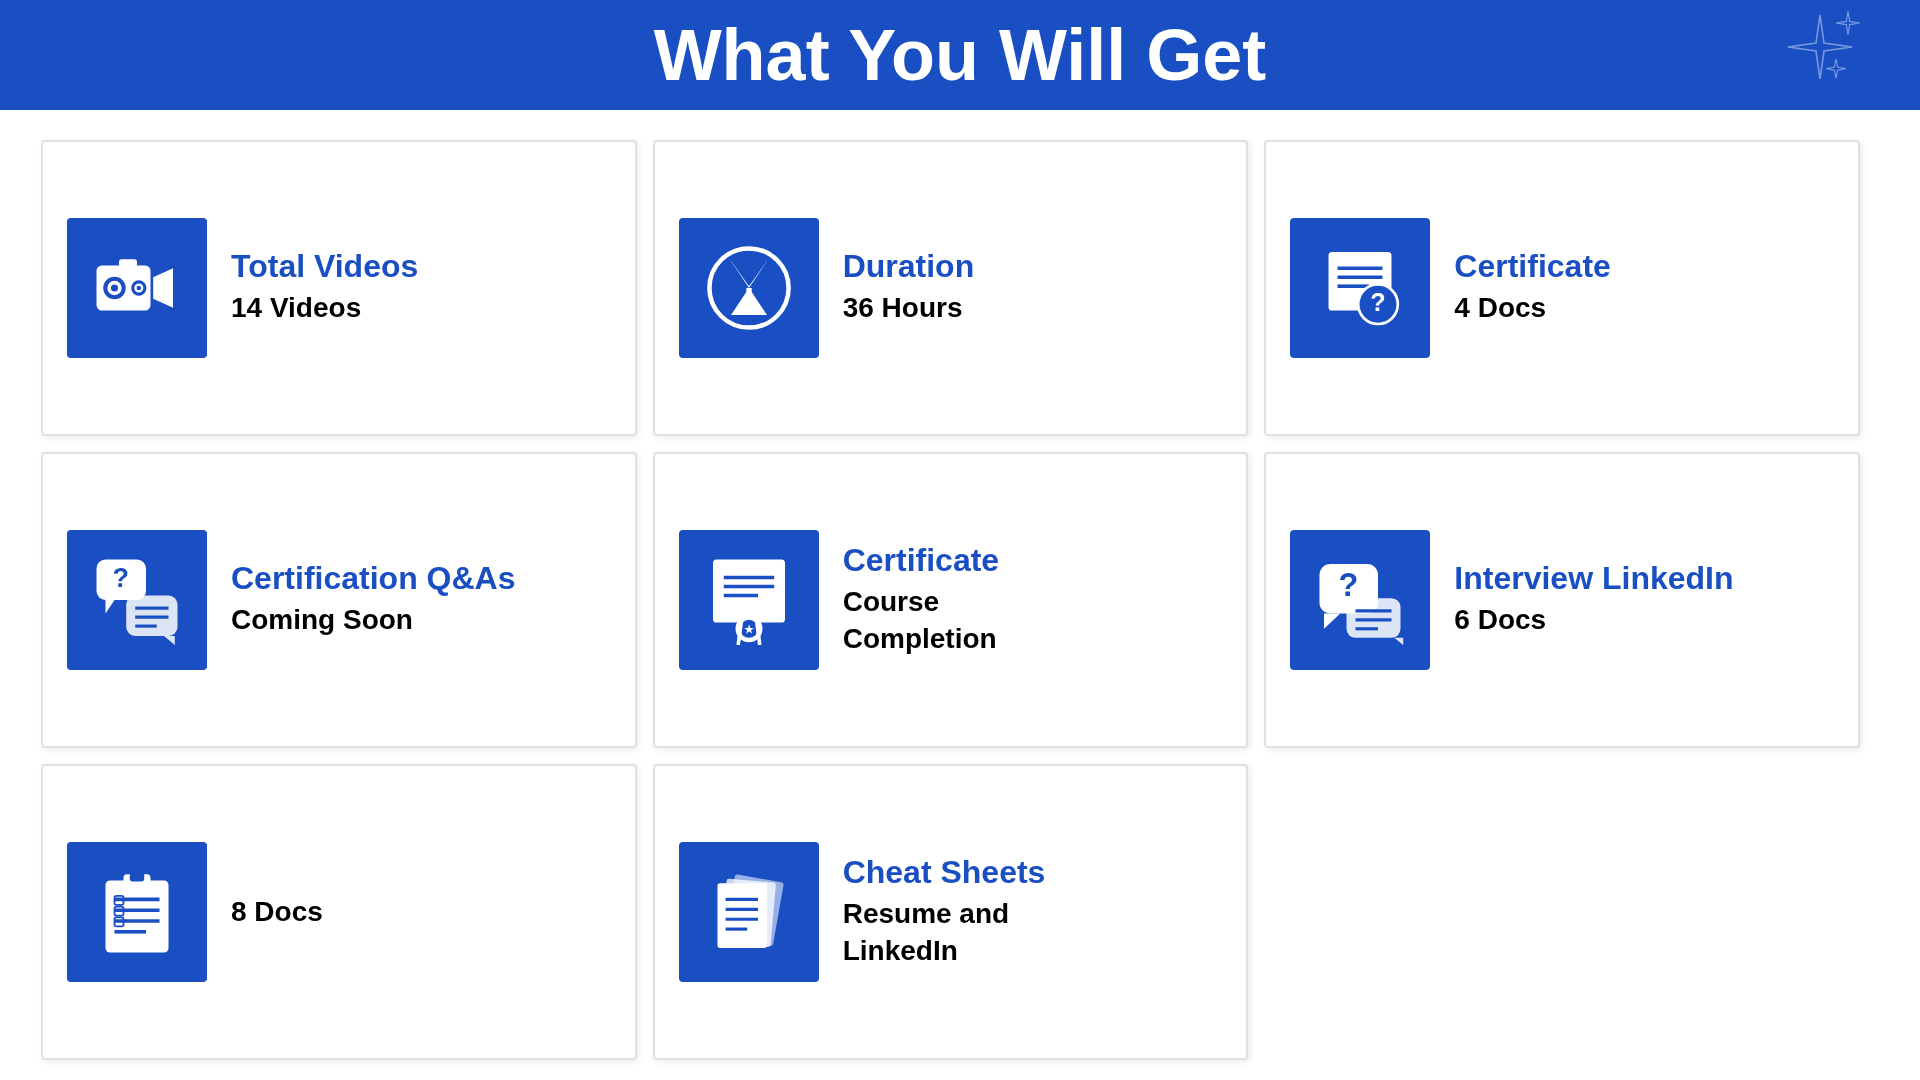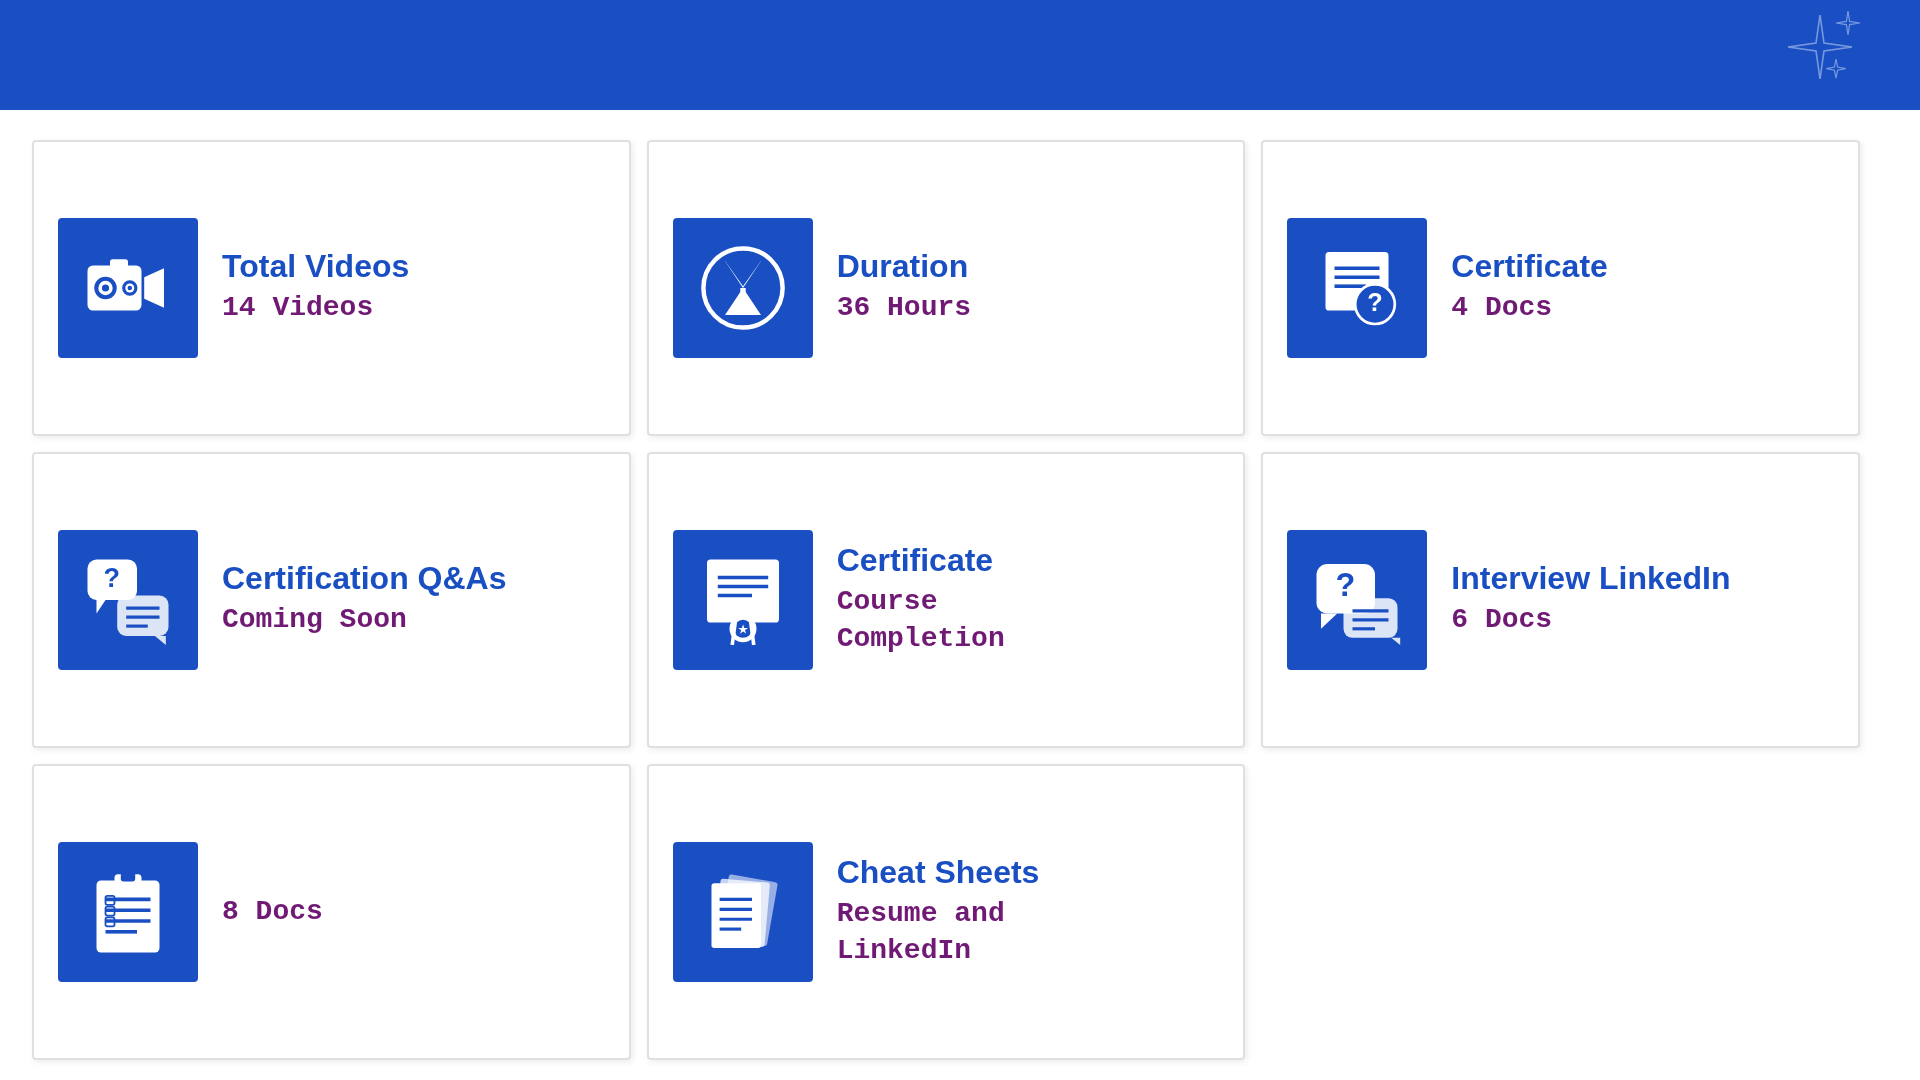--- a/index.html
+++ b/index.html
@@ -30,21 +30,21 @@
 
     .header-decoration {
       position: absolute;
       right: 60px;
       top: 5px;
       width: 120px;
       height: 100px;
     }
 
     .content {
-      padding: 30px 60px 20px 32px;
+      padding: 30px 60px 20px 41px;
       display: grid;
       grid-template-columns: repeat(3, 1fr);
       grid-template-rows: repeat(3, 1fr);
       gap: 16px;
       height: calc(1080px - 110px);
     }
 
     .card {
       background: #ffffff;
       border: 2px solid #e0e0e0;
@@ -81,31 +81,32 @@
 
     .card-label {
       color: #1a4fc4;
       font-size: 32px;
       font-weight: 900;
       font-family: 'Arial Black', 'Arial', sans-serif;
       line-height: 1.1;
     }
 
     .card-value {
-      color: #701a75;
+      color: #000000;
       font-size: 28px;
       font-weight: 600;
-      font-family: Liberation Mono, monospace;
+      font-family: Liberation Sans, sans-serif;
       line-height: 1.3;
     }
   </style>
 </head>
 <body>
 
 <div class="header">
+  <h1 class="header-title">What You Will Get</h1>
 
   <svg class="header-decoration" viewBox="0 0 150 120" fill="none" xmlns="http://www.w3.org/2000/svg">
     <g opacity="0.7">
 
       <path d="M100 10 L105 45 L140 50 L105 55 L100 90 L95 55 L60 50 L95 45 Z" stroke="#a0b8e8" stroke-width="2" fill="none"></path>
 
       <path d="M135 5 L137 18 L150 20 L137 22 L135 35 L133 22 L120 20 L133 18 Z" stroke="#a0b8e8" stroke-width="1.5" fill="none"></path>
 
       <path d="M120 65 L122 75 L132 77 L122 79 L120 89 L118 79 L108 77 L118 75 Z" stroke="#a0b8e8" stroke-width="1.5" fill="none"></path>
     </g>

